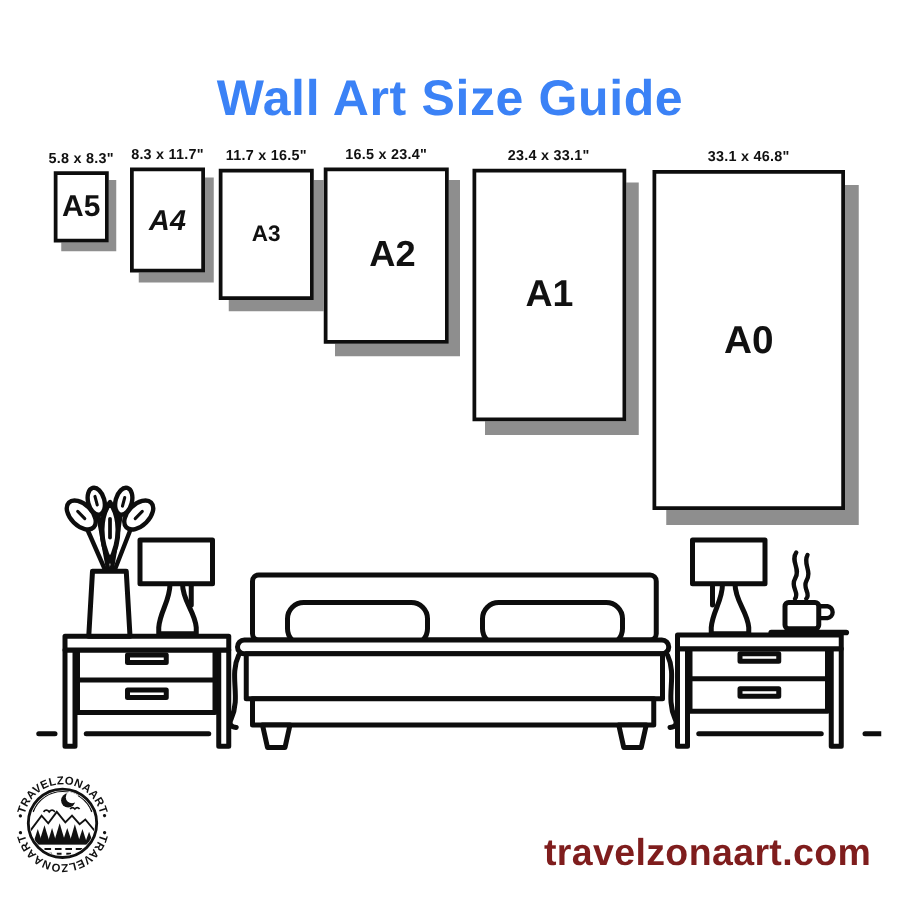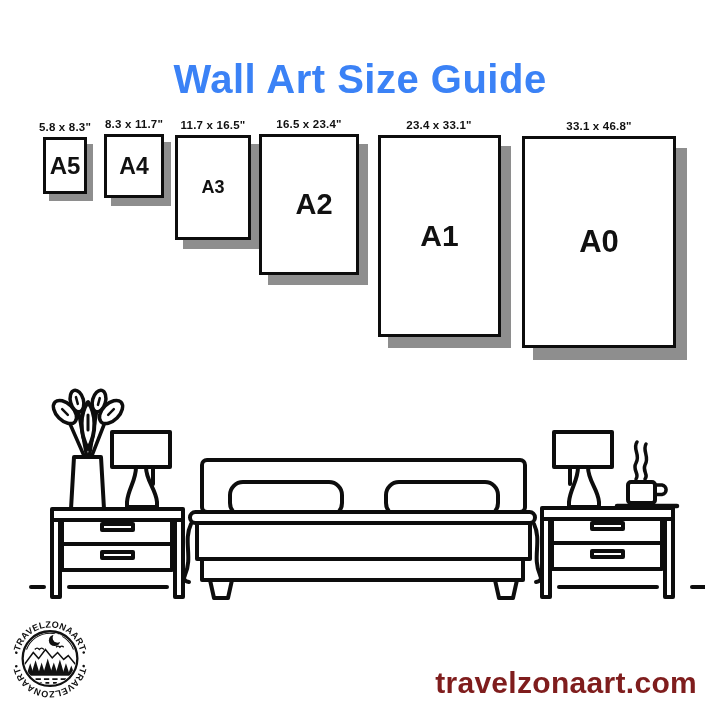--- a/index.html
+++ b/index.html
@@ -5,25 +5,25 @@
   html,body{margin:0;padding:0;background:#fff;}
   .poster{position:relative;width:720px;height:720px;background:#fff;overflow:hidden;
           font-family:"Liberation Sans",sans-serif;color:#0d0d0d;}
   .title{position:absolute;top:30px;left:0;width:720px;text-align:center;
          font-size:40px;font-weight:bold;letter-spacing:.5px;color:#3b82f6;}
   .dims{position:absolute;width:140px;text-align:center;font-size:11.5px;font-weight:bold;
         white-space:nowrap;letter-spacing:.2px;color:#111;}
   .paper{position:absolute;background:#fff;border:3px solid #0d0d0d;box-sizing:border-box;
          display:flex;align-items:center;justify-content:center;font-weight:bold;color:#111;}
   .p-a5{left:43px;top:137px;width:44px;height:57px;font-size:24px;box-shadow:6px 7px 0 #8e8e8e;}
-  .p-a4{left:104px;top:134px;width:60px;height:64px;font-size:23px;box-shadow:7px 8px 0 #8e8e8e;}
+  .p-a4{left:104px;top:134px;width:60px;height:84px;font-size:23px;box-shadow:7px 8px 0 #8e8e8e;font-style:italic;}
   .p-a3{left:175px;top:135px;width:76px;height:105px;font-size:18px;box-shadow:8px 9px 0 #8e8e8e;}
   .p-a2{left:259px;top:134px;width:100px;height:141px;font-size:29px;box-shadow:9px 10px 0 #8e8e8e;padding-left:10px;}
   .p-a1{left:378px;top:135px;width:123px;height:202px;font-size:30px;box-shadow:10px 11px 0 #8e8e8e;}
-  .p-a0{left:522px;top:136px;width:154px;height:212px;font-size:31px;box-shadow:11px 12px 0 #8e8e8e;}
+  .p-a0{left:522px;top:136px;width:154px;height:272px;font-size:31px;box-shadow:11px 12px 0 #8e8e8e;}
   .d-a5{left:-5px;top:121px;}  .d-a4{left:64px;top:118px;}  .d-a3{left:143px;top:119px;}
   .d-a2{left:239px;top:118px;} .d-a1{left:369px;top:119px;} .d-a0{left:529px;top:120px;}
   .scene{position:absolute;left:25px;top:385px;}
   .scene *{vector-effect:none;}
   .logo{position:absolute;left:12px;top:619px;}
   .ring{font-family:"Liberation Sans",sans-serif;font-size:12px;font-weight:bold;fill:#111;
         letter-spacing:.3px;}
   .website{position:absolute;right:23px;top:666px;font-size:30px;font-weight:bold;
            letter-spacing:.3px;color:#7f1d1d;}
 </style>

